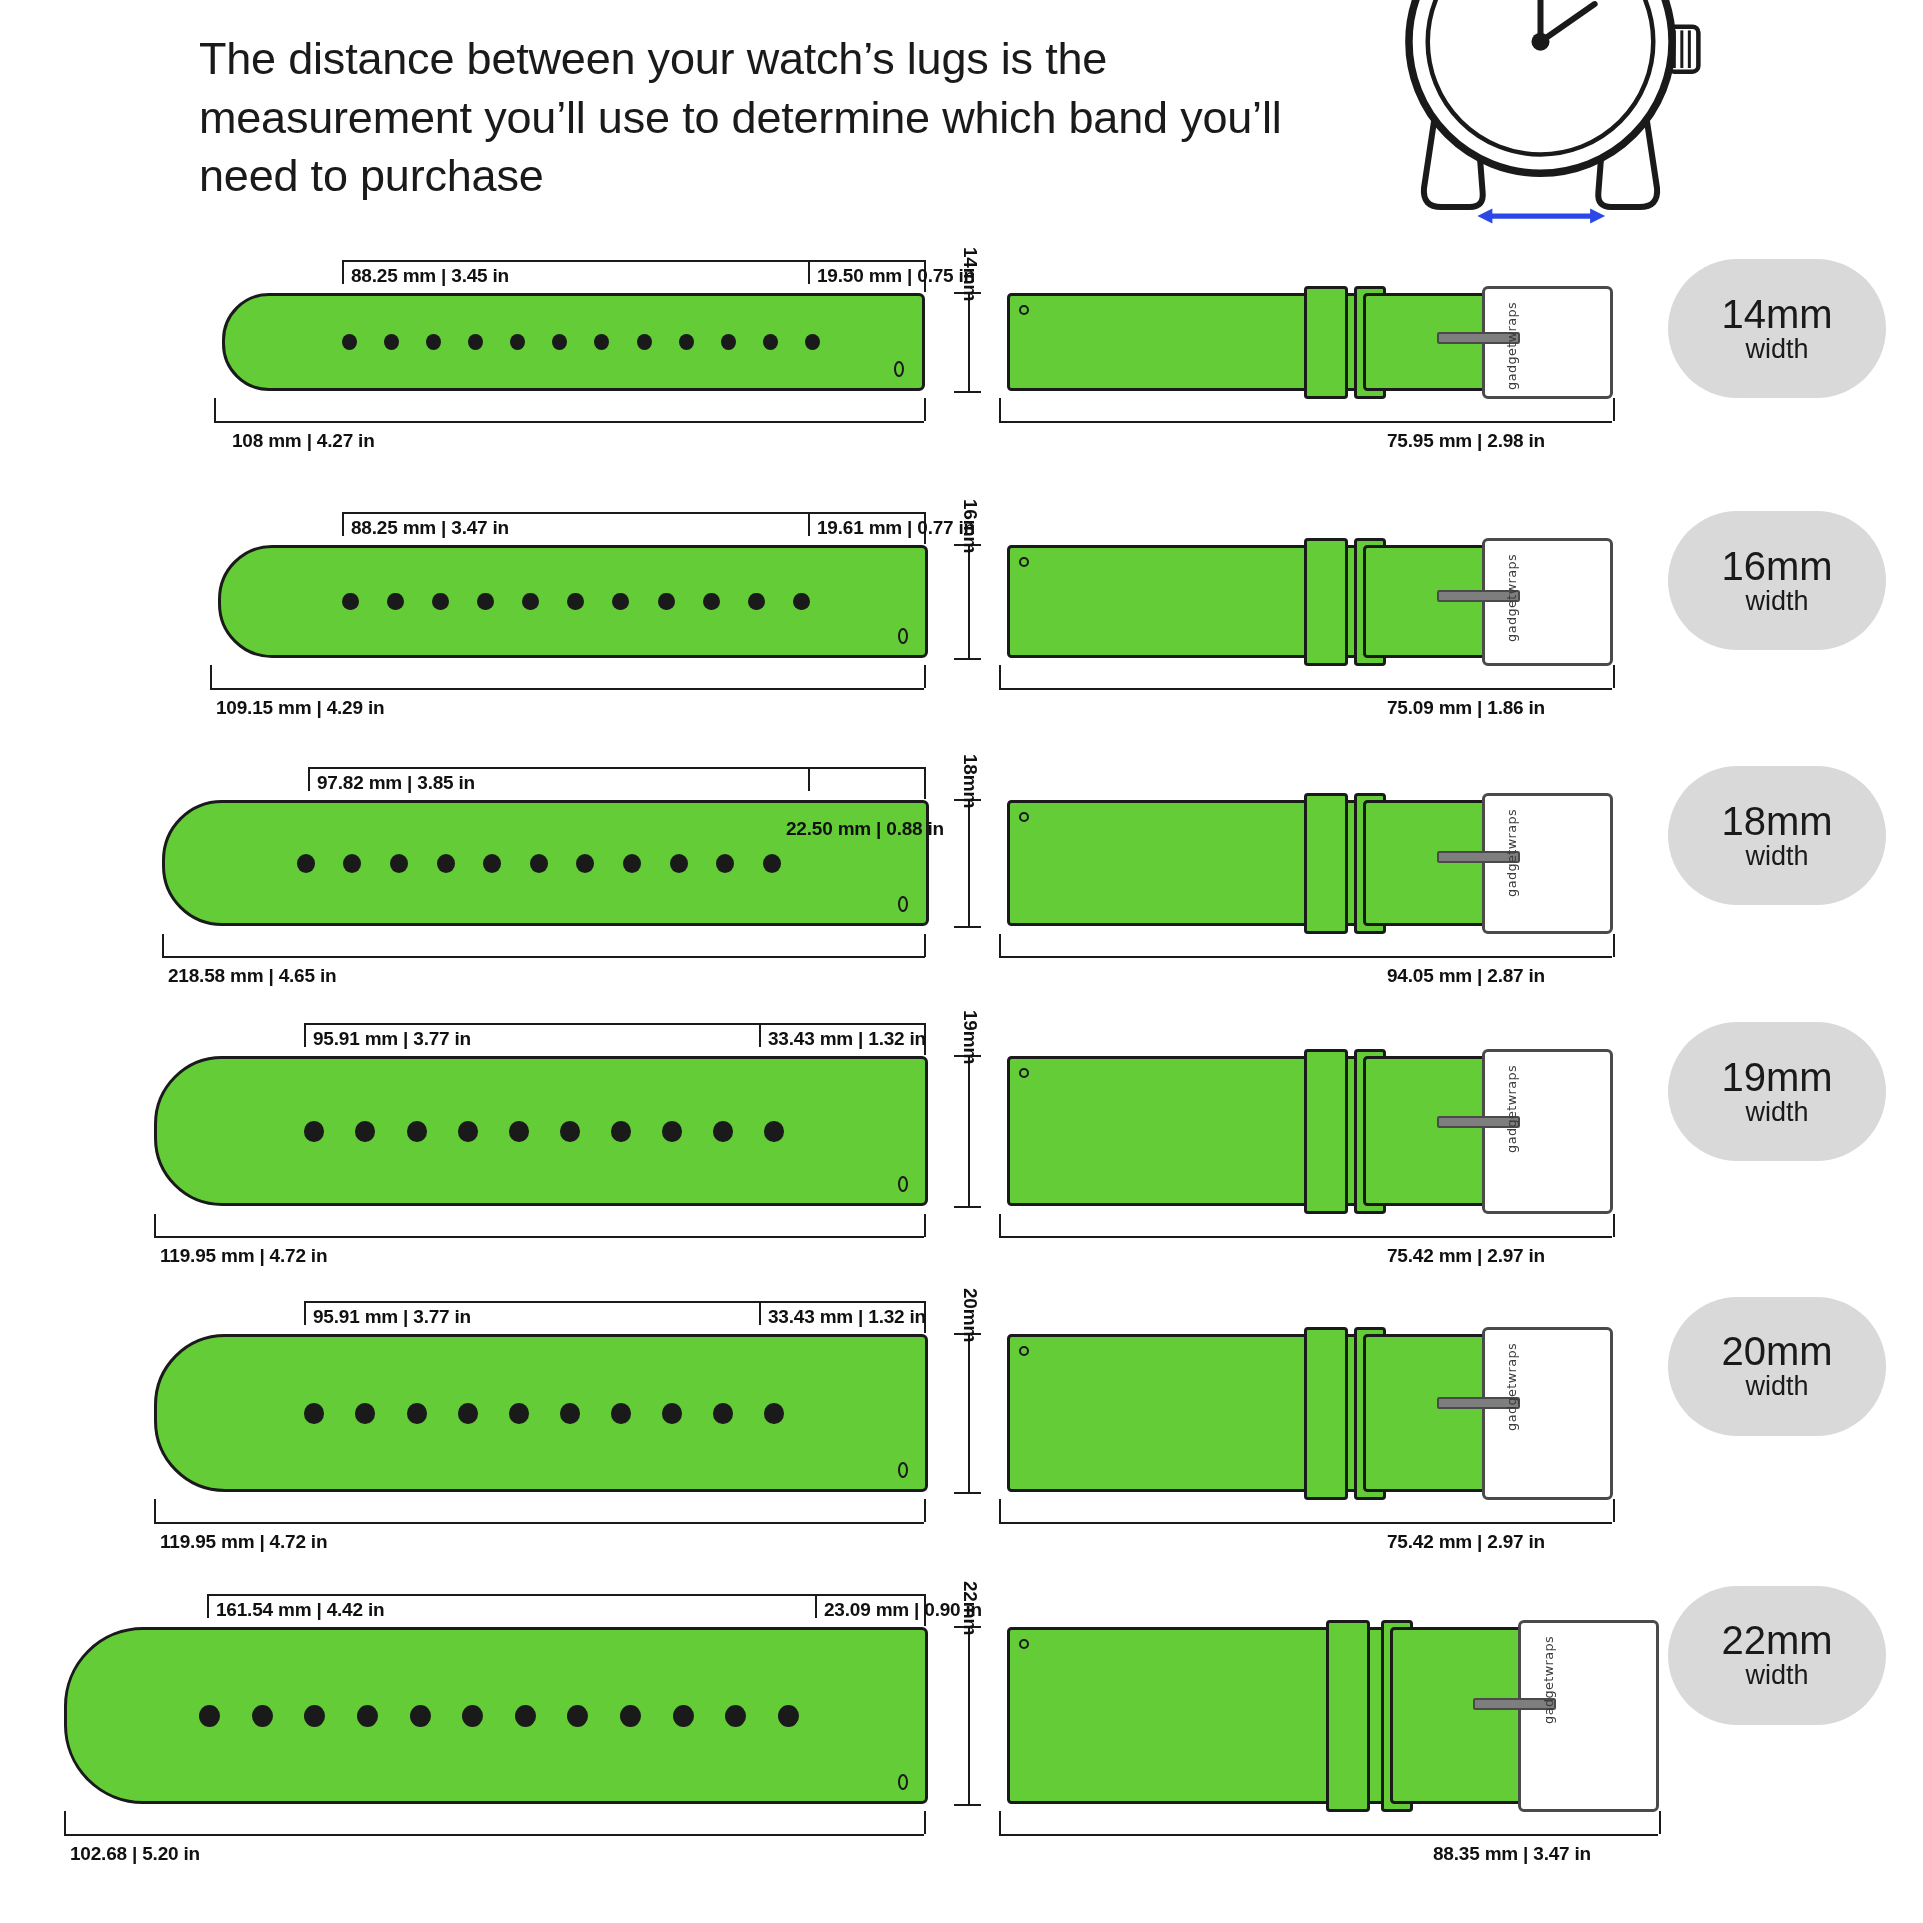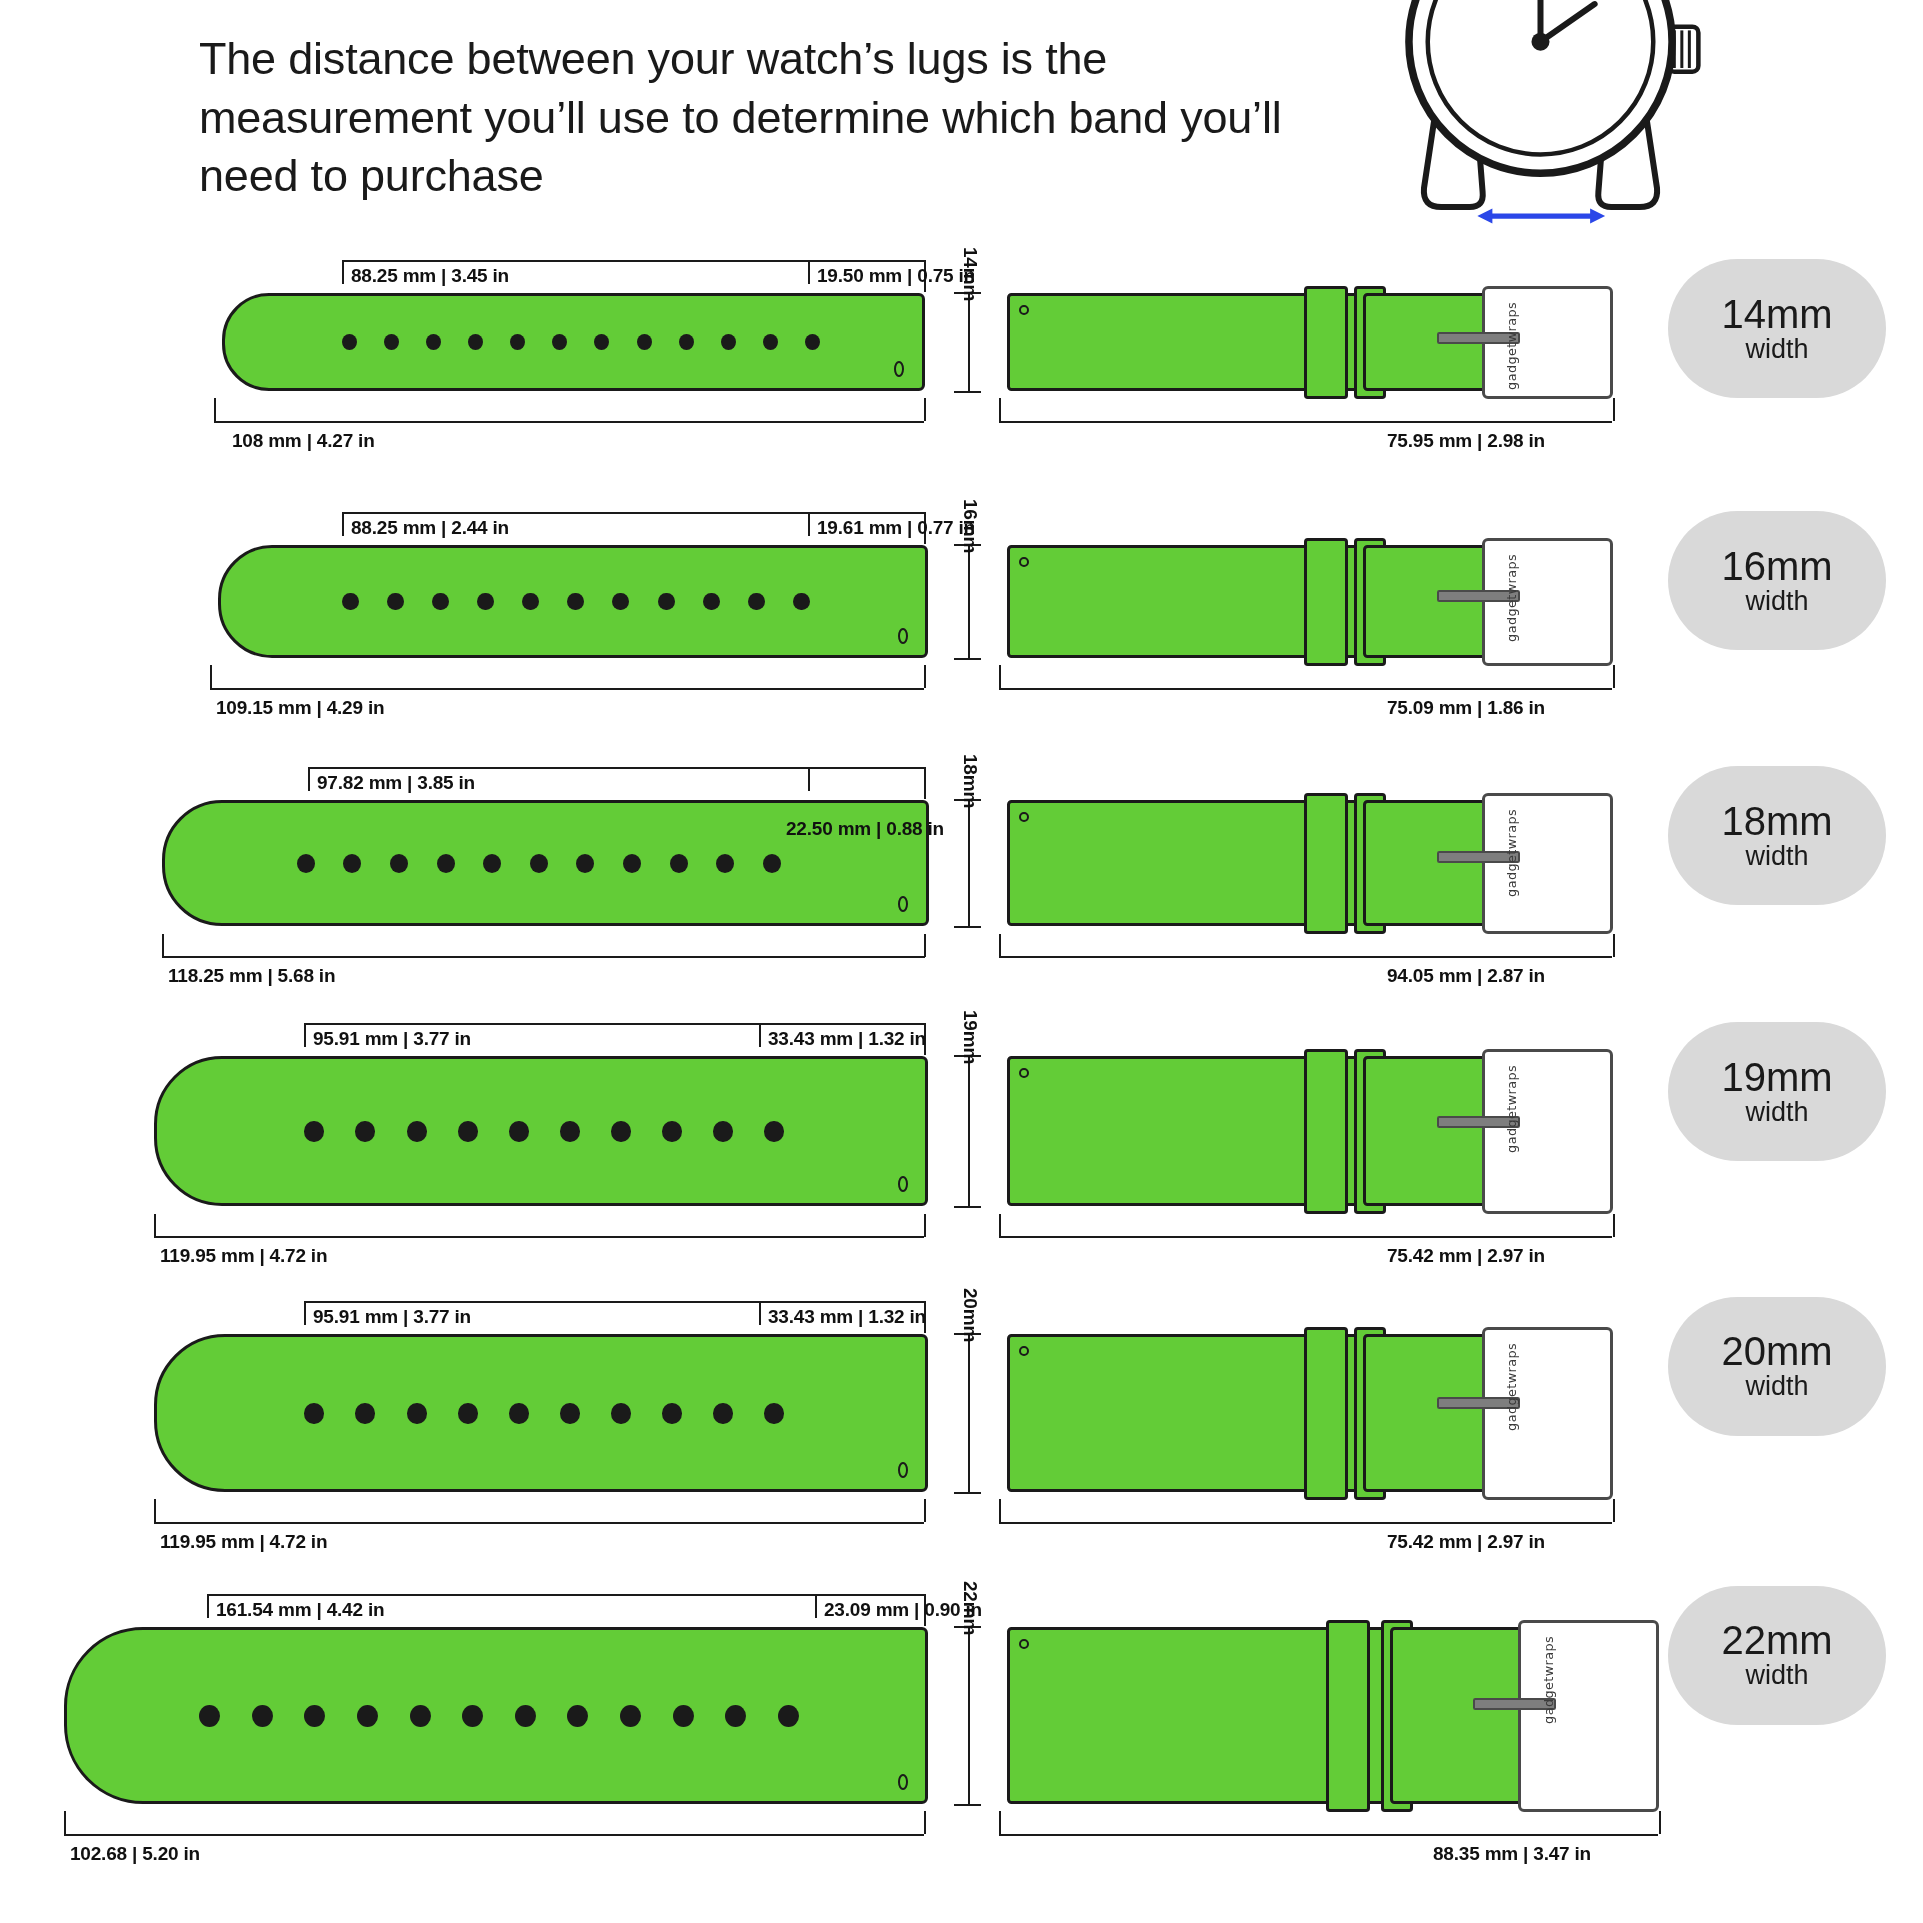--- a/index.html
+++ b/index.html
@@ -253,21 +253,21 @@
       <div class="hole" style="left: 612px; top: 93px; width: 16.5px; height: 17.4px;"></div>
       <div class="hole" style="left: 658px; top: 93px; width: 16.5px; height: 17.4px;"></div>
       <div class="hole" style="left: 703px; top: 93px; width: 16.5px; height: 17.4px;"></div>
       <div class="hole" style="left: 748px; top: 93px; width: 16.5px; height: 17.4px;"></div>
       <div class="hole" style="left: 793px; top: 93px; width: 16.5px; height: 17.4px;"></div>
       <div class="tailhole" style="left: 898px; top: 128px;"></div>
       <div class="dimline h1" style="left: 342px; top: 12px; width: 582px;"></div>
       <div class="dimline v1" style="left: 342px; top: 12px; height: 24px;"></div>
       <div class="dimline v1" style="left: 808px; top: 12px; height: 24px;"></div>
       <div class="dimline v1" style="left: 924px; top: 12px; height: 32px;"></div>
-      <div class="dimlabel" style="left: 351px; top: 16.5px;">88.25 mm | 2.44 in</div>
+      <div class="dimlabel" style="left: 351px; top: 16.5px;">88.25 mm | 3.47 in</div>
       <div class="dimlabel" style="left: 817px; top: 16.5px;">19.61 mm | 0.77 in</div>
       <div class="dimline h1" style="left: 210px; top: 188px; width: 714px;"></div>
       <div class="dimline v1" style="left: 210px; top: 165px; height: 22.5px;"></div>
       <div class="dimline v1" style="left: 924px; top: 165px; height: 22.5px;"></div>
       <div class="dimlabel" style="left: 216px; top: 197px;">109.15 mm | 4.29 in</div>
       <div class="dimline v1" style="left: 968px; top: 44px; height: 116px;"></div>
       <div class="dimline h1" style="left: 954px; top: 44px; width: 27px;"></div>
       <div class="dimline h1" style="left: 954px; top: 158px; width: 27px;"></div>
       <div class="widthlabel" style="left: 959px; top: -1.5px;">16mm</div>
       <div class="strap" style="left: 1007px; top: 45px; width: 368px; height: 113px; border-radius: 4.5px;"></div>
@@ -303,21 +303,21 @@
       <div class="tailhole" style="left: 898px; top: 141px;"></div>
       <div class="dimline h1" style="left: 308px; top: 12px; width: 616px;"></div>
       <div class="dimline v1" style="left: 308px; top: 12px; height: 24px;"></div>
       <div class="dimline v1" style="left: 808px; top: 12px; height: 24px;"></div>
       <div class="dimline v1" style="left: 924px; top: 12px; height: 32px;"></div>
       <div class="dimlabel" style="left: 317px; top: 16.5px;">97.82 mm | 3.85 in</div>
       <div class="dimlabel" style="left: 786px; top: 16.5px; margin-top: 46px;">22.50 mm | 0.88 in</div>
       <div class="dimline h1" style="left: 162px; top: 201px; width: 763px;"></div>
       <div class="dimline v1" style="left: 162px; top: 179px; height: 22.5px;"></div>
       <div class="dimline v1" style="left: 924px; top: 179px; height: 22.5px;"></div>
-      <div class="dimlabel" style="left: 168px; top: 210px;">118.25 mm | 5.68 in</div>
+      <div class="dimlabel" style="left: 168px; top: 210px;">218.58 mm | 4.65 in</div>
       <div class="dimline v1" style="left: 968px; top: 44px; height: 129px;"></div>
       <div class="dimline h1" style="left: 954px; top: 44px; width: 27px;"></div>
       <div class="dimline h1" style="left: 954px; top: 171px; width: 27px;"></div>
       <div class="widthlabel" style="left: 959px; top: -1.5px;">18mm</div>
       <div class="strap" style="left: 1007px; top: 45px; width: 368px; height: 126px; border-radius: 4.5px;"></div>
       <div class="springbar-dot" style="left: 1019px; top: 57px;"></div>
       <div class="keeper" style="left: 1304px; top: 38px; width: 44px; height: 141px;"></div>
       <div class="keeper" style="left: 1354px; top: 38px; width: 32px; height: 141px;"></div>
       <div class="strap" style="left: 1363px; top: 45px; width: 178px; height: 126px; border-radius: 4.5px;"></div>
       <div class="buckle-frame" style="left: 1482px; top: 38px; width: 131px; height: 141px;"></div>

